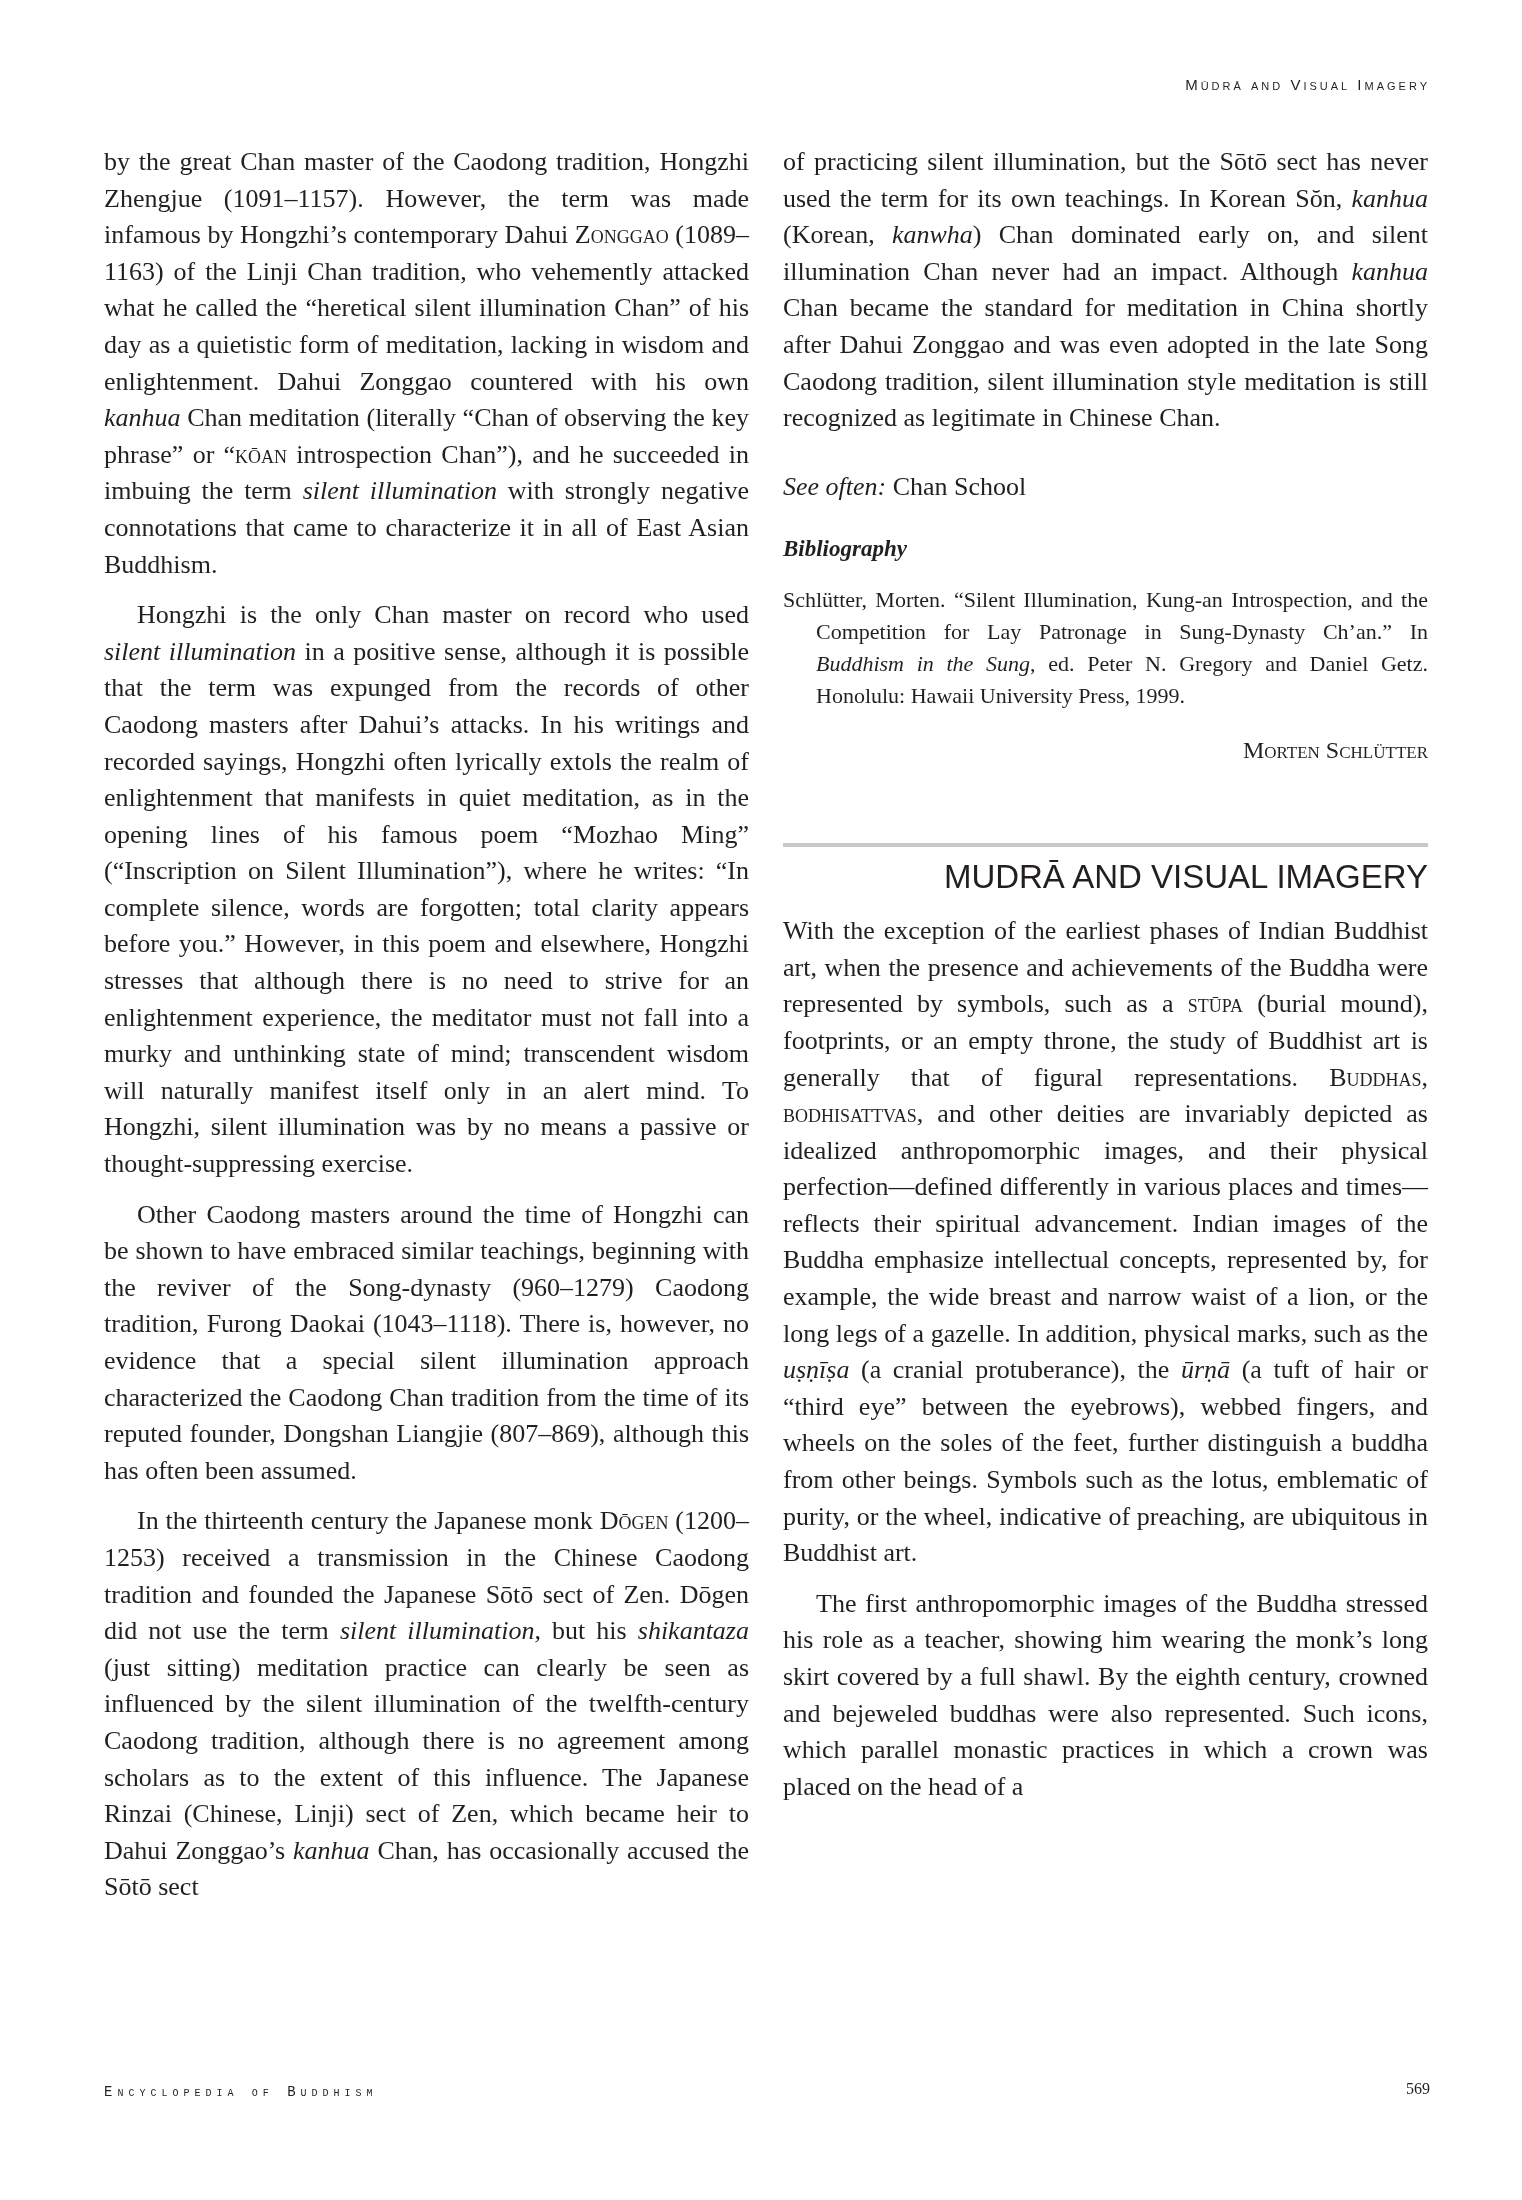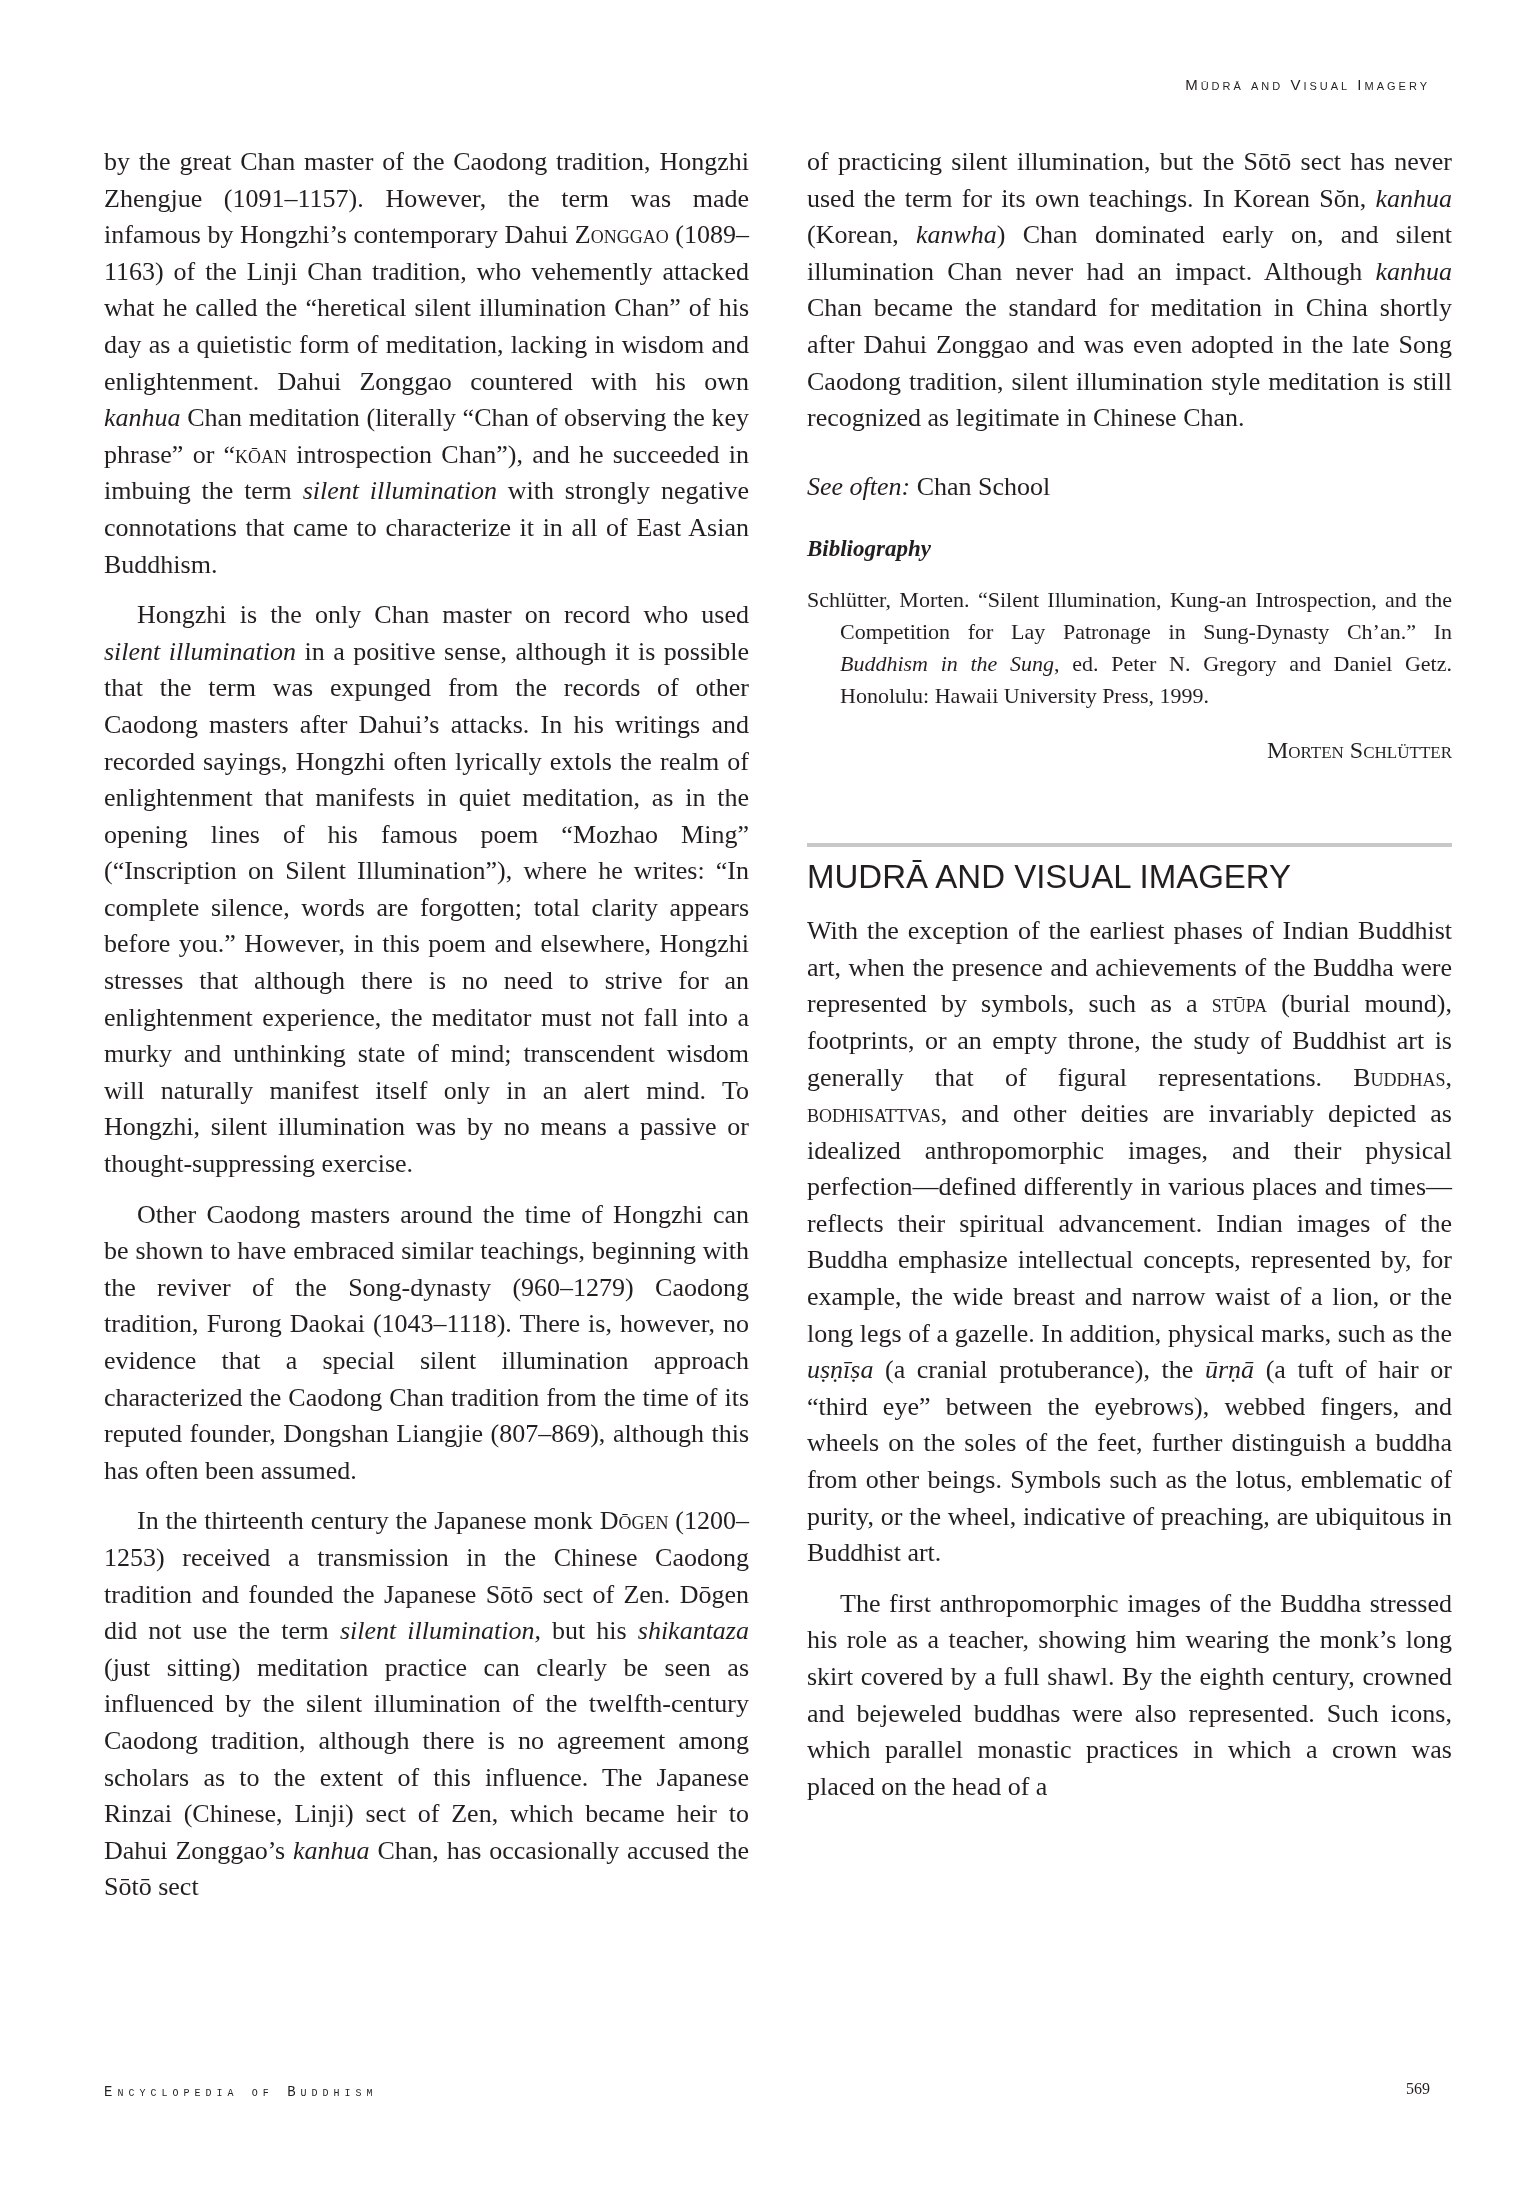--- a/index.html
+++ b/index.html
@@ -3,32 +3,32 @@
 <meta charset="utf-8">
 <style>
   html, body { margin: 0; padding: 0; background: #ffffff; }
   body { width: 1522px; height: 2200px; position: relative; overflow: hidden;
          font-family: "Liberation Serif", "DejaVu Serif", serif; color: #231f20; }
   .running-head { position: absolute; top: 76px; right: 92px;
          font-family: "Liberation Sans", "DejaVu Sans", sans-serif; font-size: 15px;
          letter-spacing: 3px; font-variant: small-caps; color: #231f20; }
   .col { position: absolute; top: 144px; width: 645px; font-size: 26px; line-height: 36.6px; }
   .col-left { left: 104px; }
-  .col-right { left: 807px; width: 645px; }
+  .col-right { left: 783px; width: 645px; }
   .col p { margin: 0 0 14px 0; text-align: justify; hyphens: auto; }
   .col p.indent { text-indent: 33px; }
   .sc { font-variant: small-caps; }
   .see-also { margin-top: 32px !important; }
   .bib-head { font-style: italic; font-weight: bold; font-size: 23px; margin: 26px 0 16px 0; }
   .bib-entry { font-size: 22px; line-height: 32px; padding-left: 33px; text-indent: -33px;
          margin: 0 0 16px 0; text-align: justify; }
   .author-sig { text-align: right; font-variant: small-caps; font-size: 24px; margin-top: 20px; }
   .divider { height: 4px; background: #c8c8c8; margin: 74px 0 12px 0; }
   .entry-title { font-family: "Liberation Sans", "DejaVu Sans", sans-serif; font-size: 33px;
-         letter-spacing: 0px; font-weight: normal; margin: 0 0 18px 0; color: #231f20; }
+         letter-spacing: 0px; font-weight: normal; margin: 0 0 18px 0; color: #231f20; text-align: right; }
   .footer-left { position: absolute; top: 2084px; left: 104px;
          font-family: Liberation Mono, monospace; font-size: 14px;
          letter-spacing: 5px; font-variant: small-caps; }
   .footer-right { position: absolute; top: 2080px; right: 92px; font-size: 16px; }
   i { font-style: italic; }
 </style>
 </head>
 <body>
 
 <div class="running-head">Mūdrā and Visual Imagery</div>

